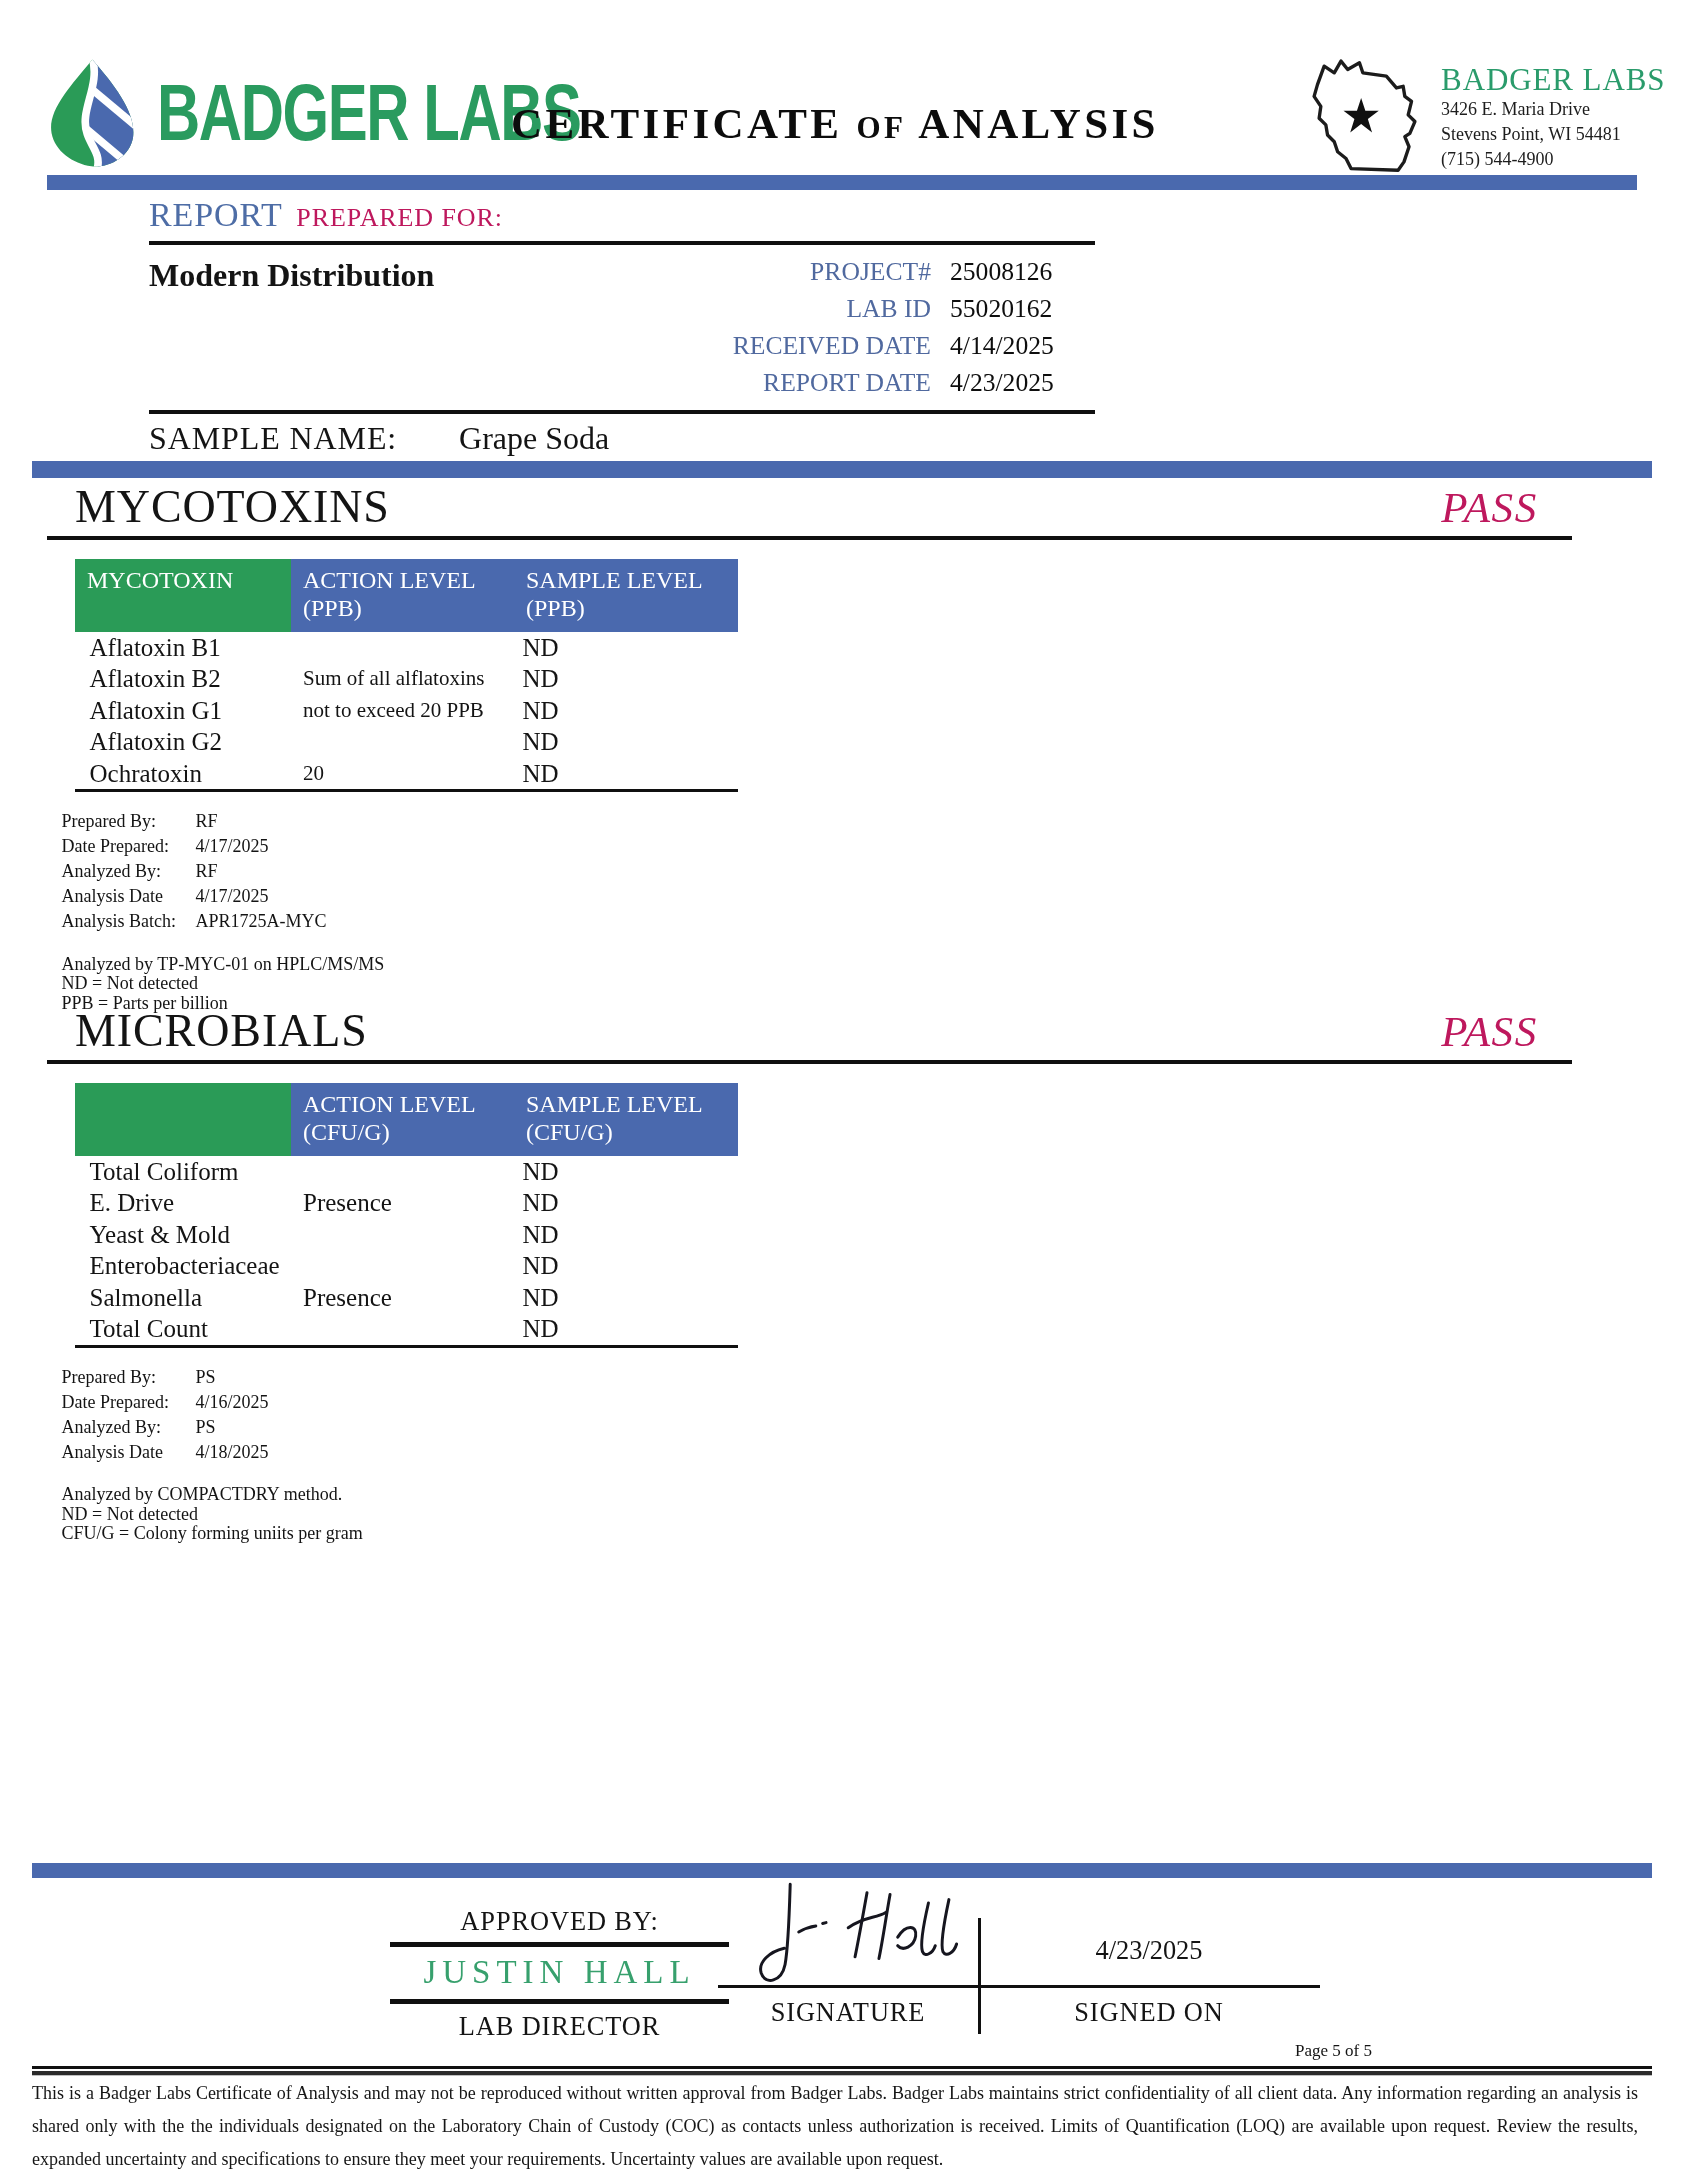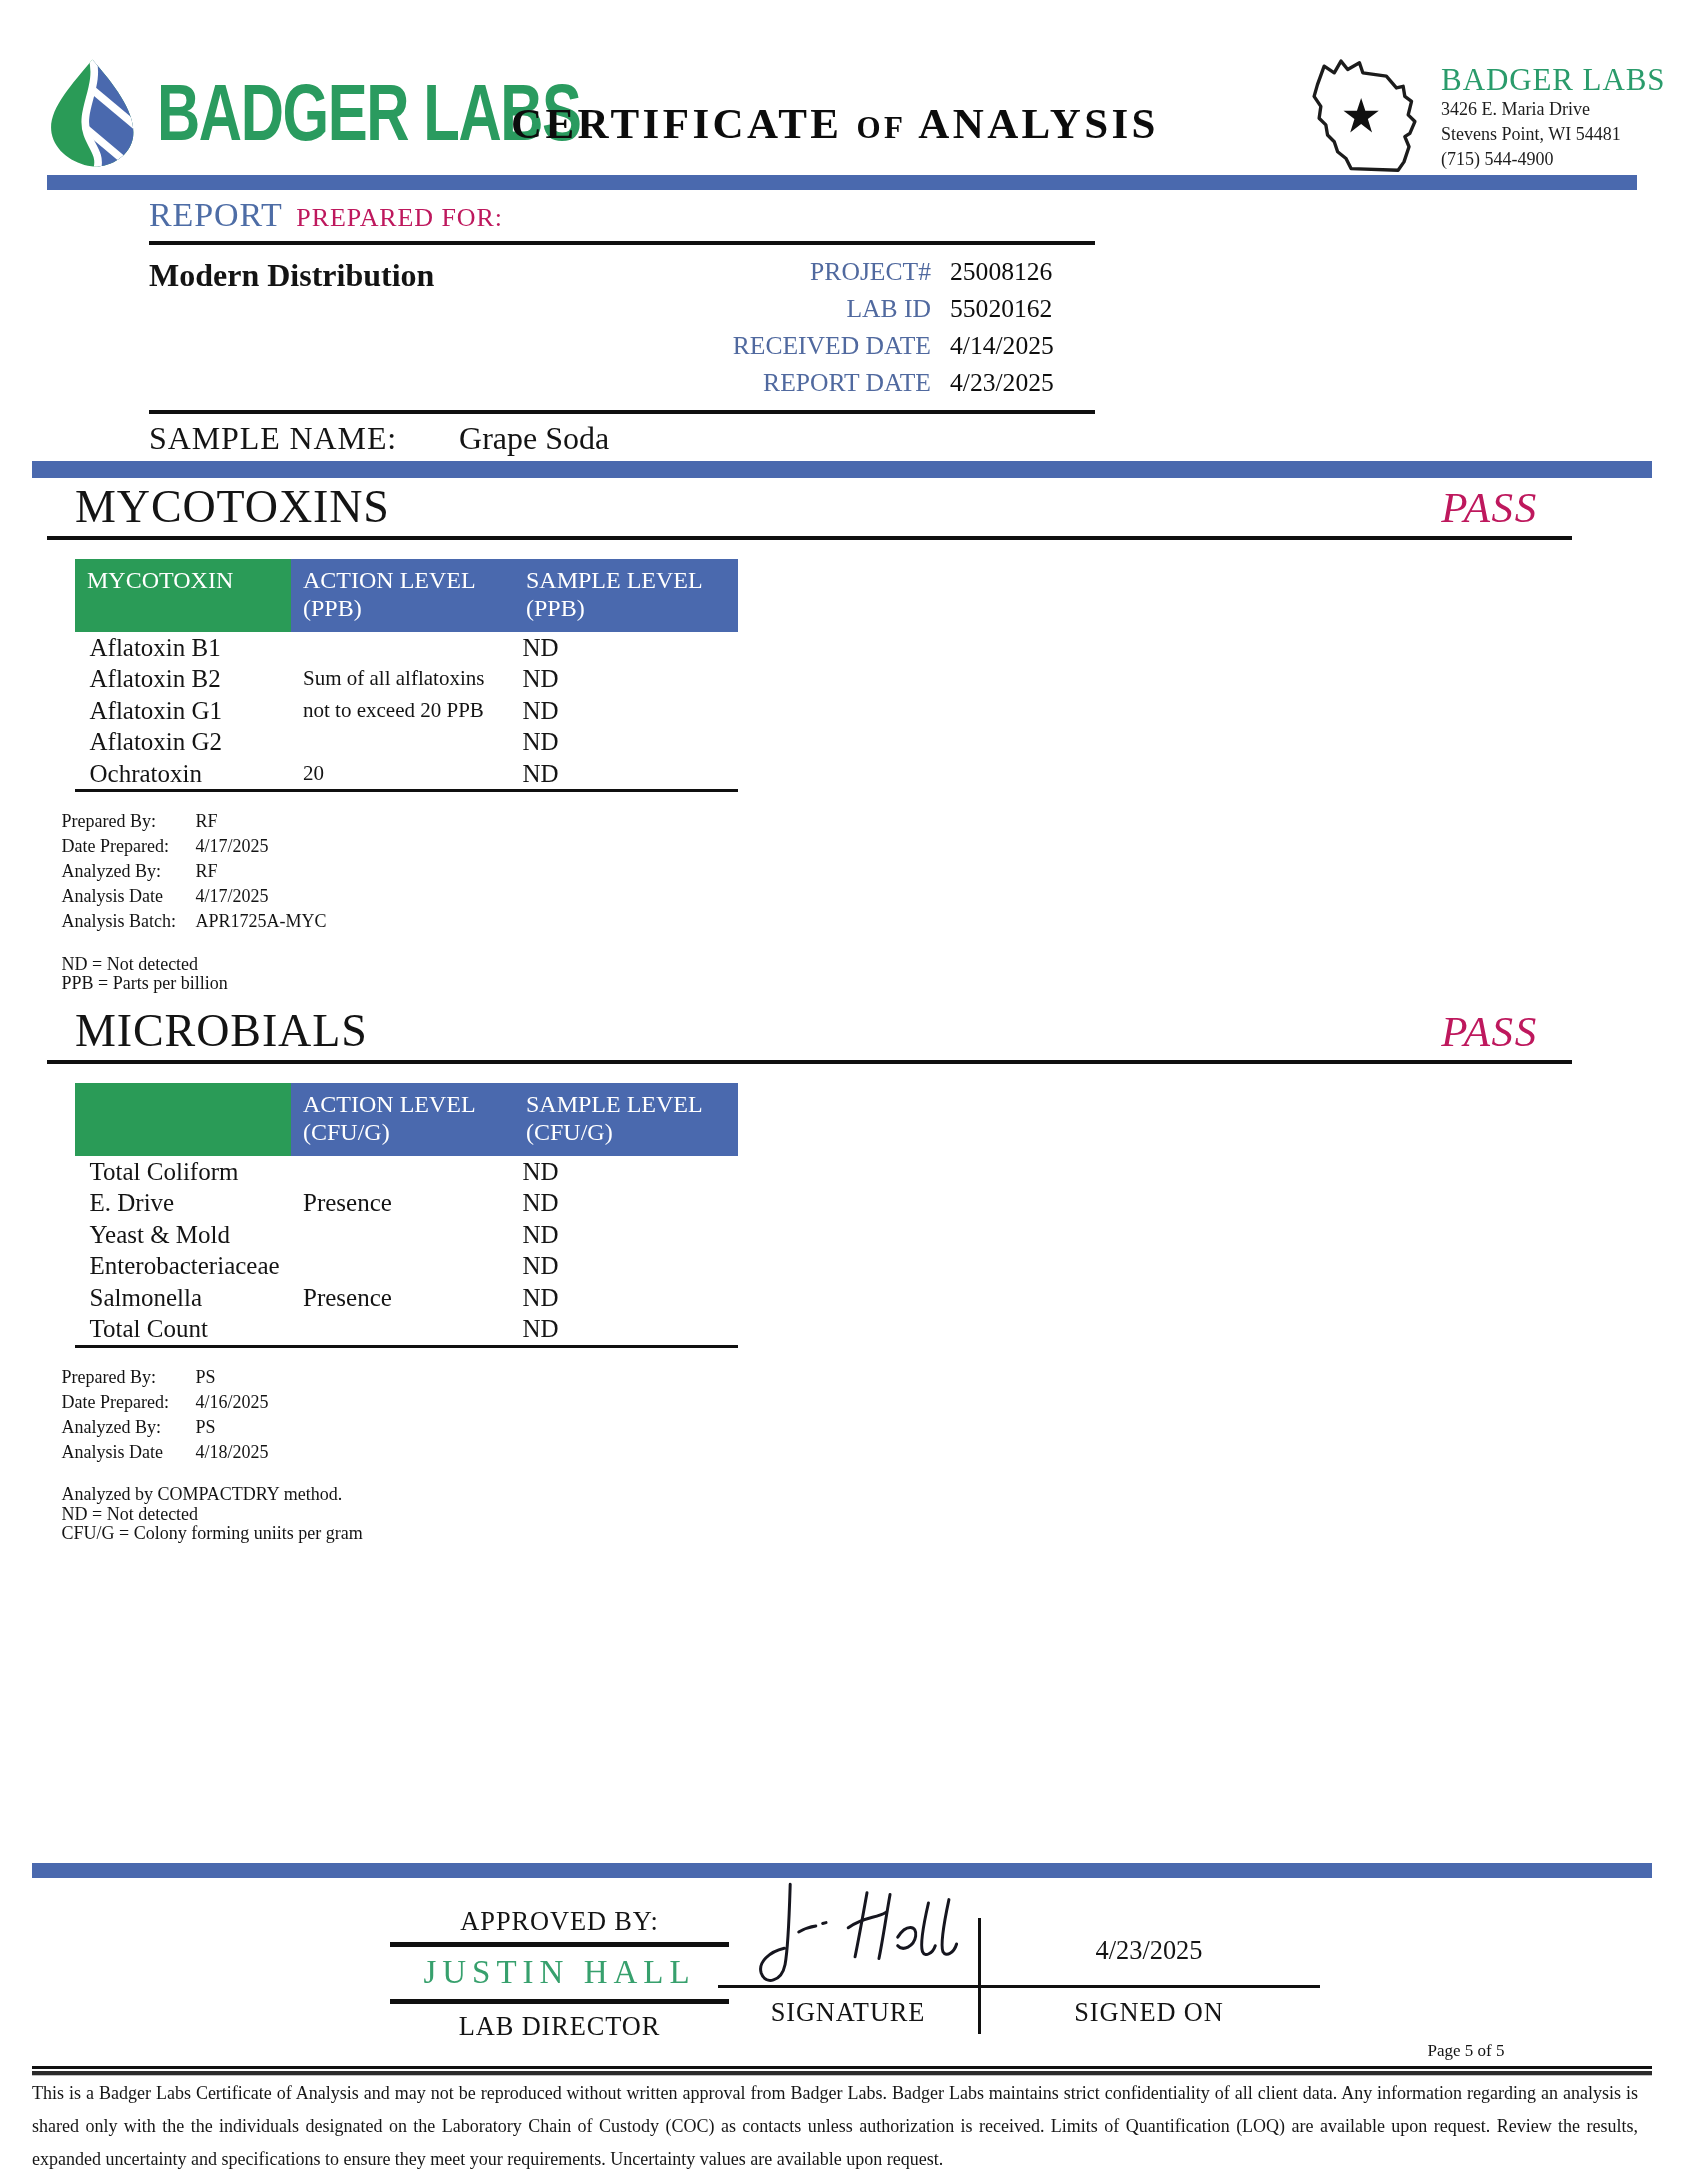--- a/index.html
+++ b/index.html
@@ -74,21 +74,21 @@
   .approver{font-size:33px;color:#37a06d;letter-spacing:6px;padding:6.8px 0 8.5px 0;border-bottom:5.1px solid #101010;}
   .role{font-size:26.4px;letter-spacing:0.9px;padding-top:6.8px;}
   .sig-svg{position:absolute;left:739px;top:1874px;width:256px;height:128px;}
   .sig-line{position:absolute;left:718px;top:1985px;width:602px;height:3.4px;background:#101010;}
   .sig-vline{position:absolute;left:978px;top:1918px;width:3.4px;height:116px;background:#101010;}
   .sig-label{position:absolute;left:718px;top:1997px;width:260px;text-align:center;font-size:26.4px;letter-spacing:0.9px;}
   .signed-date{position:absolute;left:981px;top:1935px;width:336px;text-align:center;font-size:26.4px;}
   .signed-on{position:absolute;left:981px;top:1997px;width:336px;text-align:center;font-size:26.4px;letter-spacing:0.9px;}
 
   
-  .page-num{position:absolute;left:1295px;top:2041px;width:342px;text-align:center;font-size:17px;}
+  .page-num{position:absolute;left:1295px;top:2041px;width:342px;text-align:left;font-size:17px;}
   .footer-rule{position:absolute;left:32px;top:2066px;width:1620px;height:2.6px;background:#101010;
                border-bottom:2.6px solid #ffffff;box-shadow:0 4.3px 0 #2b2b2b;}
   .disclaimer{position:absolute;left:32px;top:2077px;width:1606px;font-size:18px;line-height:33px;
               text-align:justify;margin:0;color:#161616;}
 </style>
 </head>
 <body>
 
 <div class="page">
 
@@ -252,20 +252,21 @@
           <span class="meta-value">4/17/2025</span>
         </div>
 
         <div class="meta-row">
           <span class="meta-label">Analysis Batch:</span>
           <span class="meta-value">APR1725A-MYC</span>
         </div>
       </div>
     <div class="notes">
 
+    <div class="note-line">Analyzed by TP-MYC-01 on HPLC/MS/MS</div>
         <div class="note-line">ND = Not detected</div>
         <div class="note-line">PPB = Parts per billion</div>
       </div>
   </section>
 
   <section class="panel panel-micro">
     <div class="panel-head">
       <h2 class="panel-title">MICROBIALS</h2>
       <span class="pass">PASS</span>
     </div>

